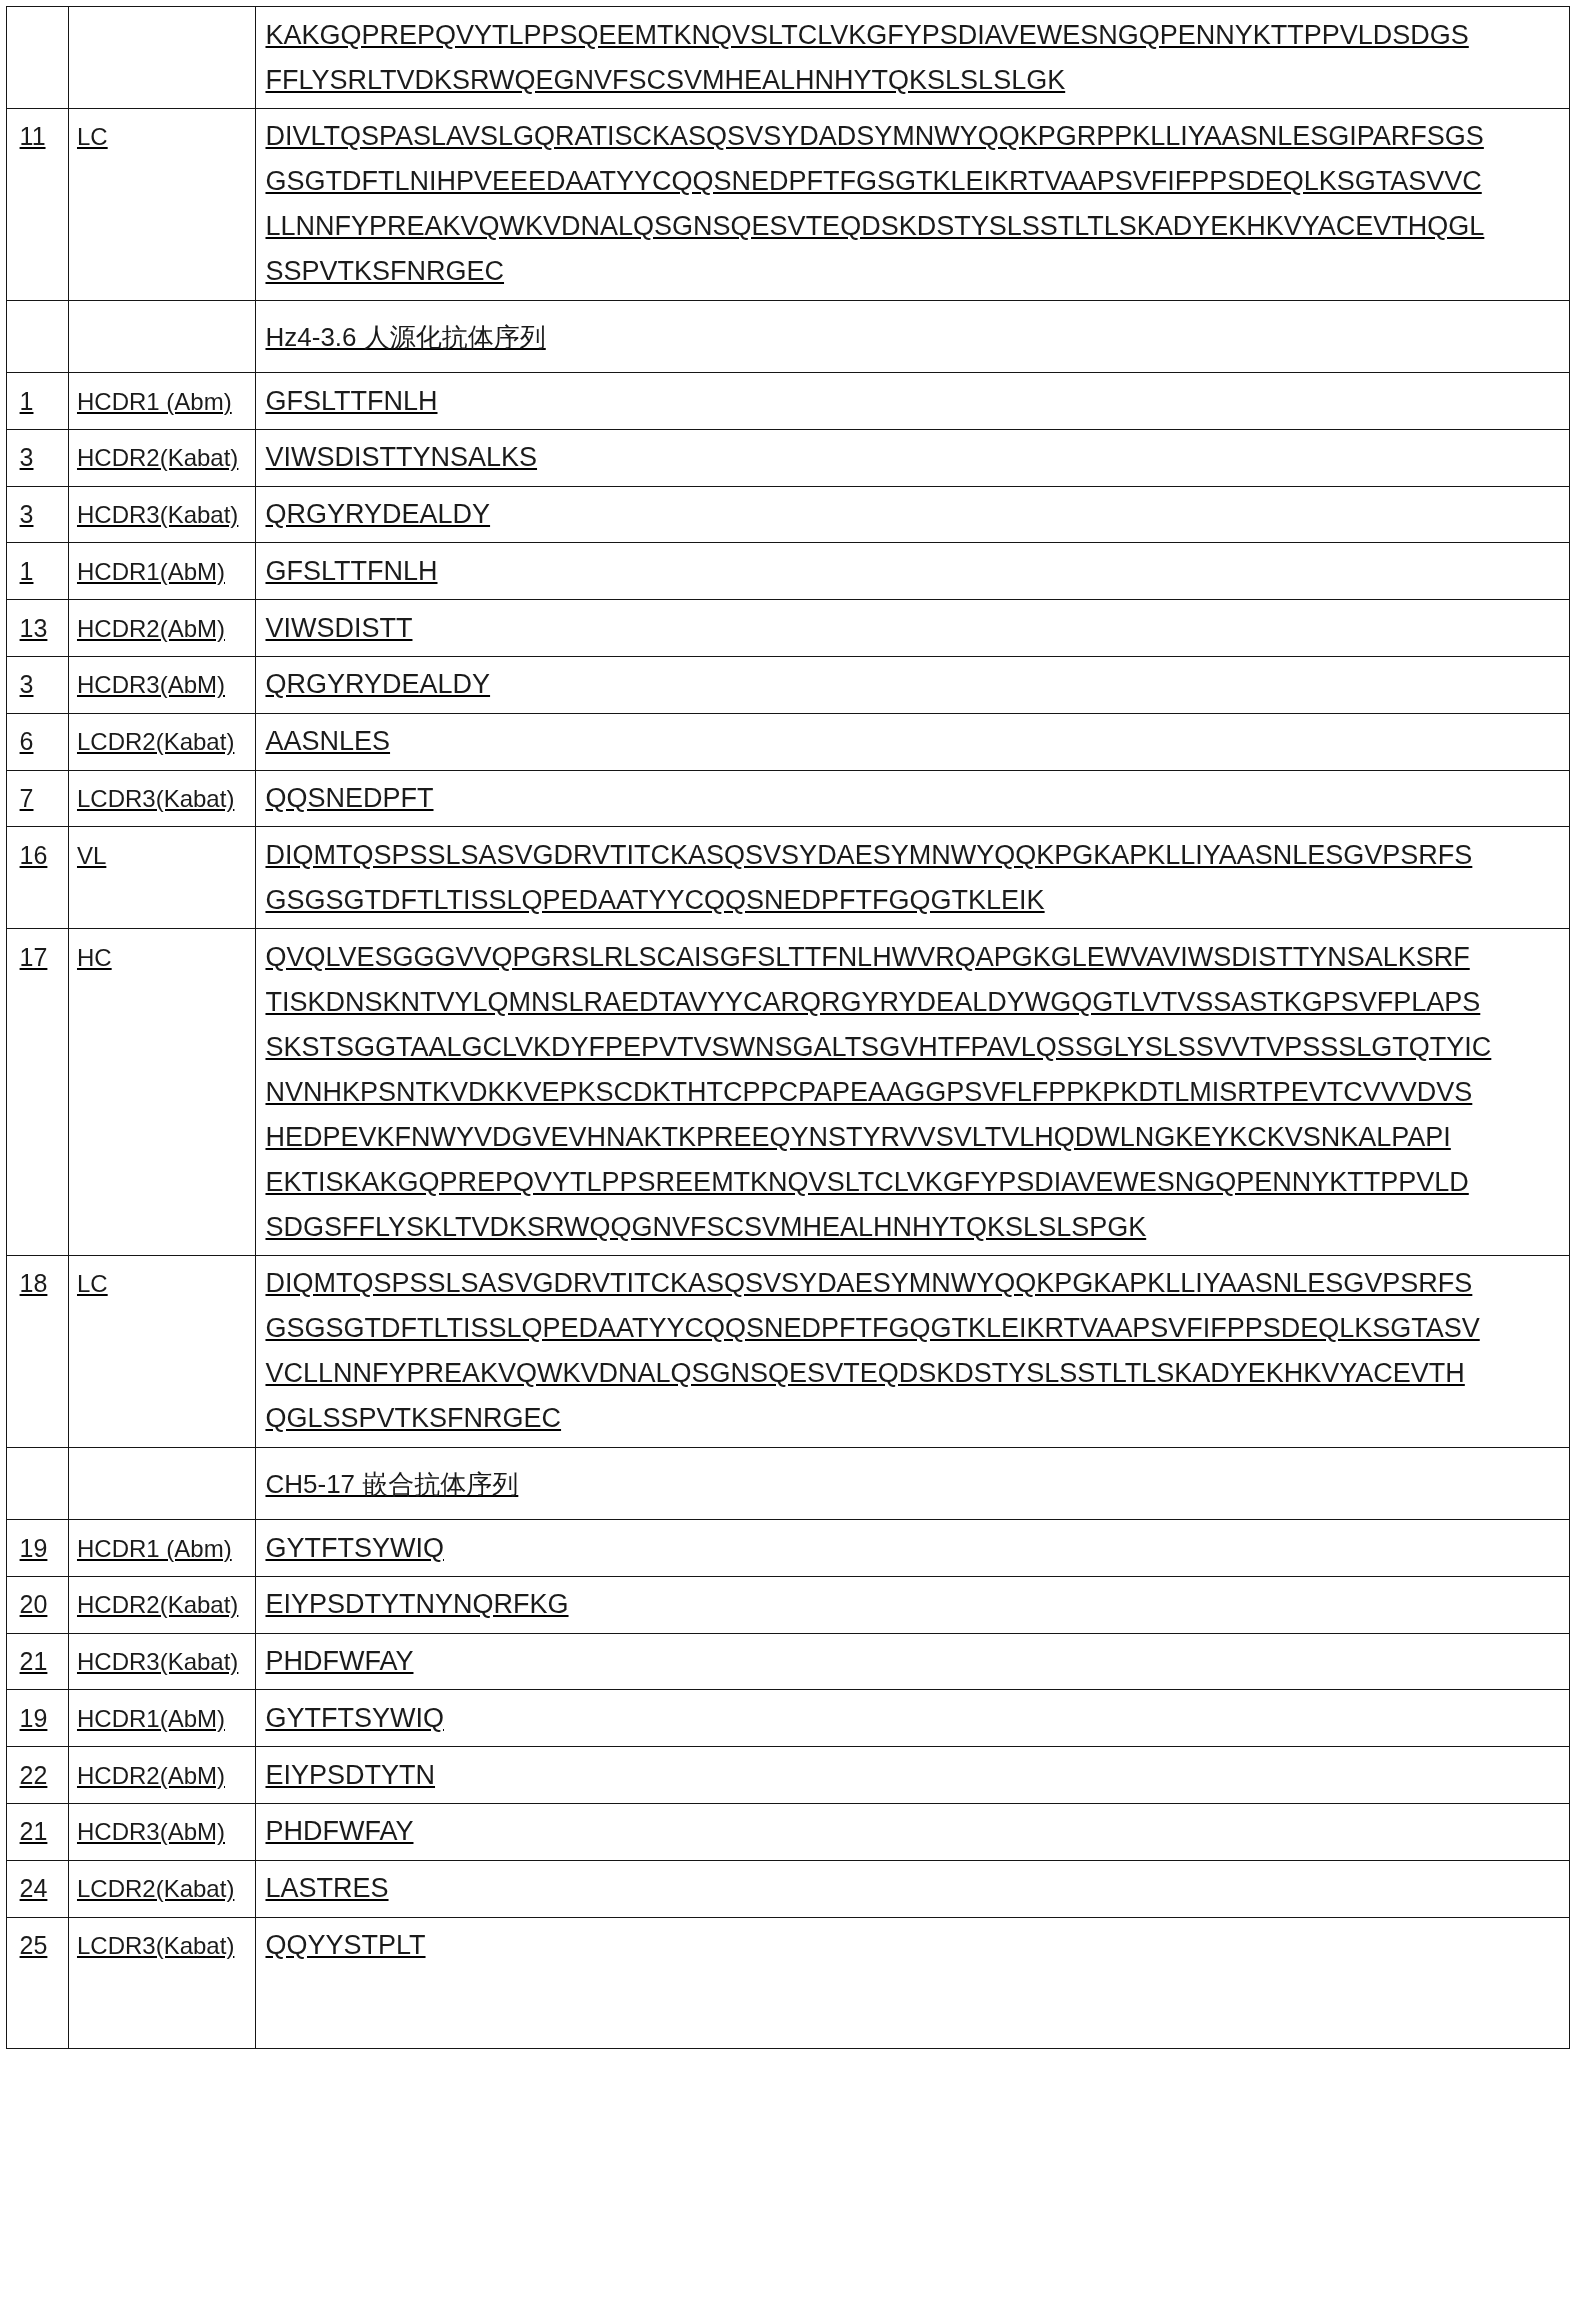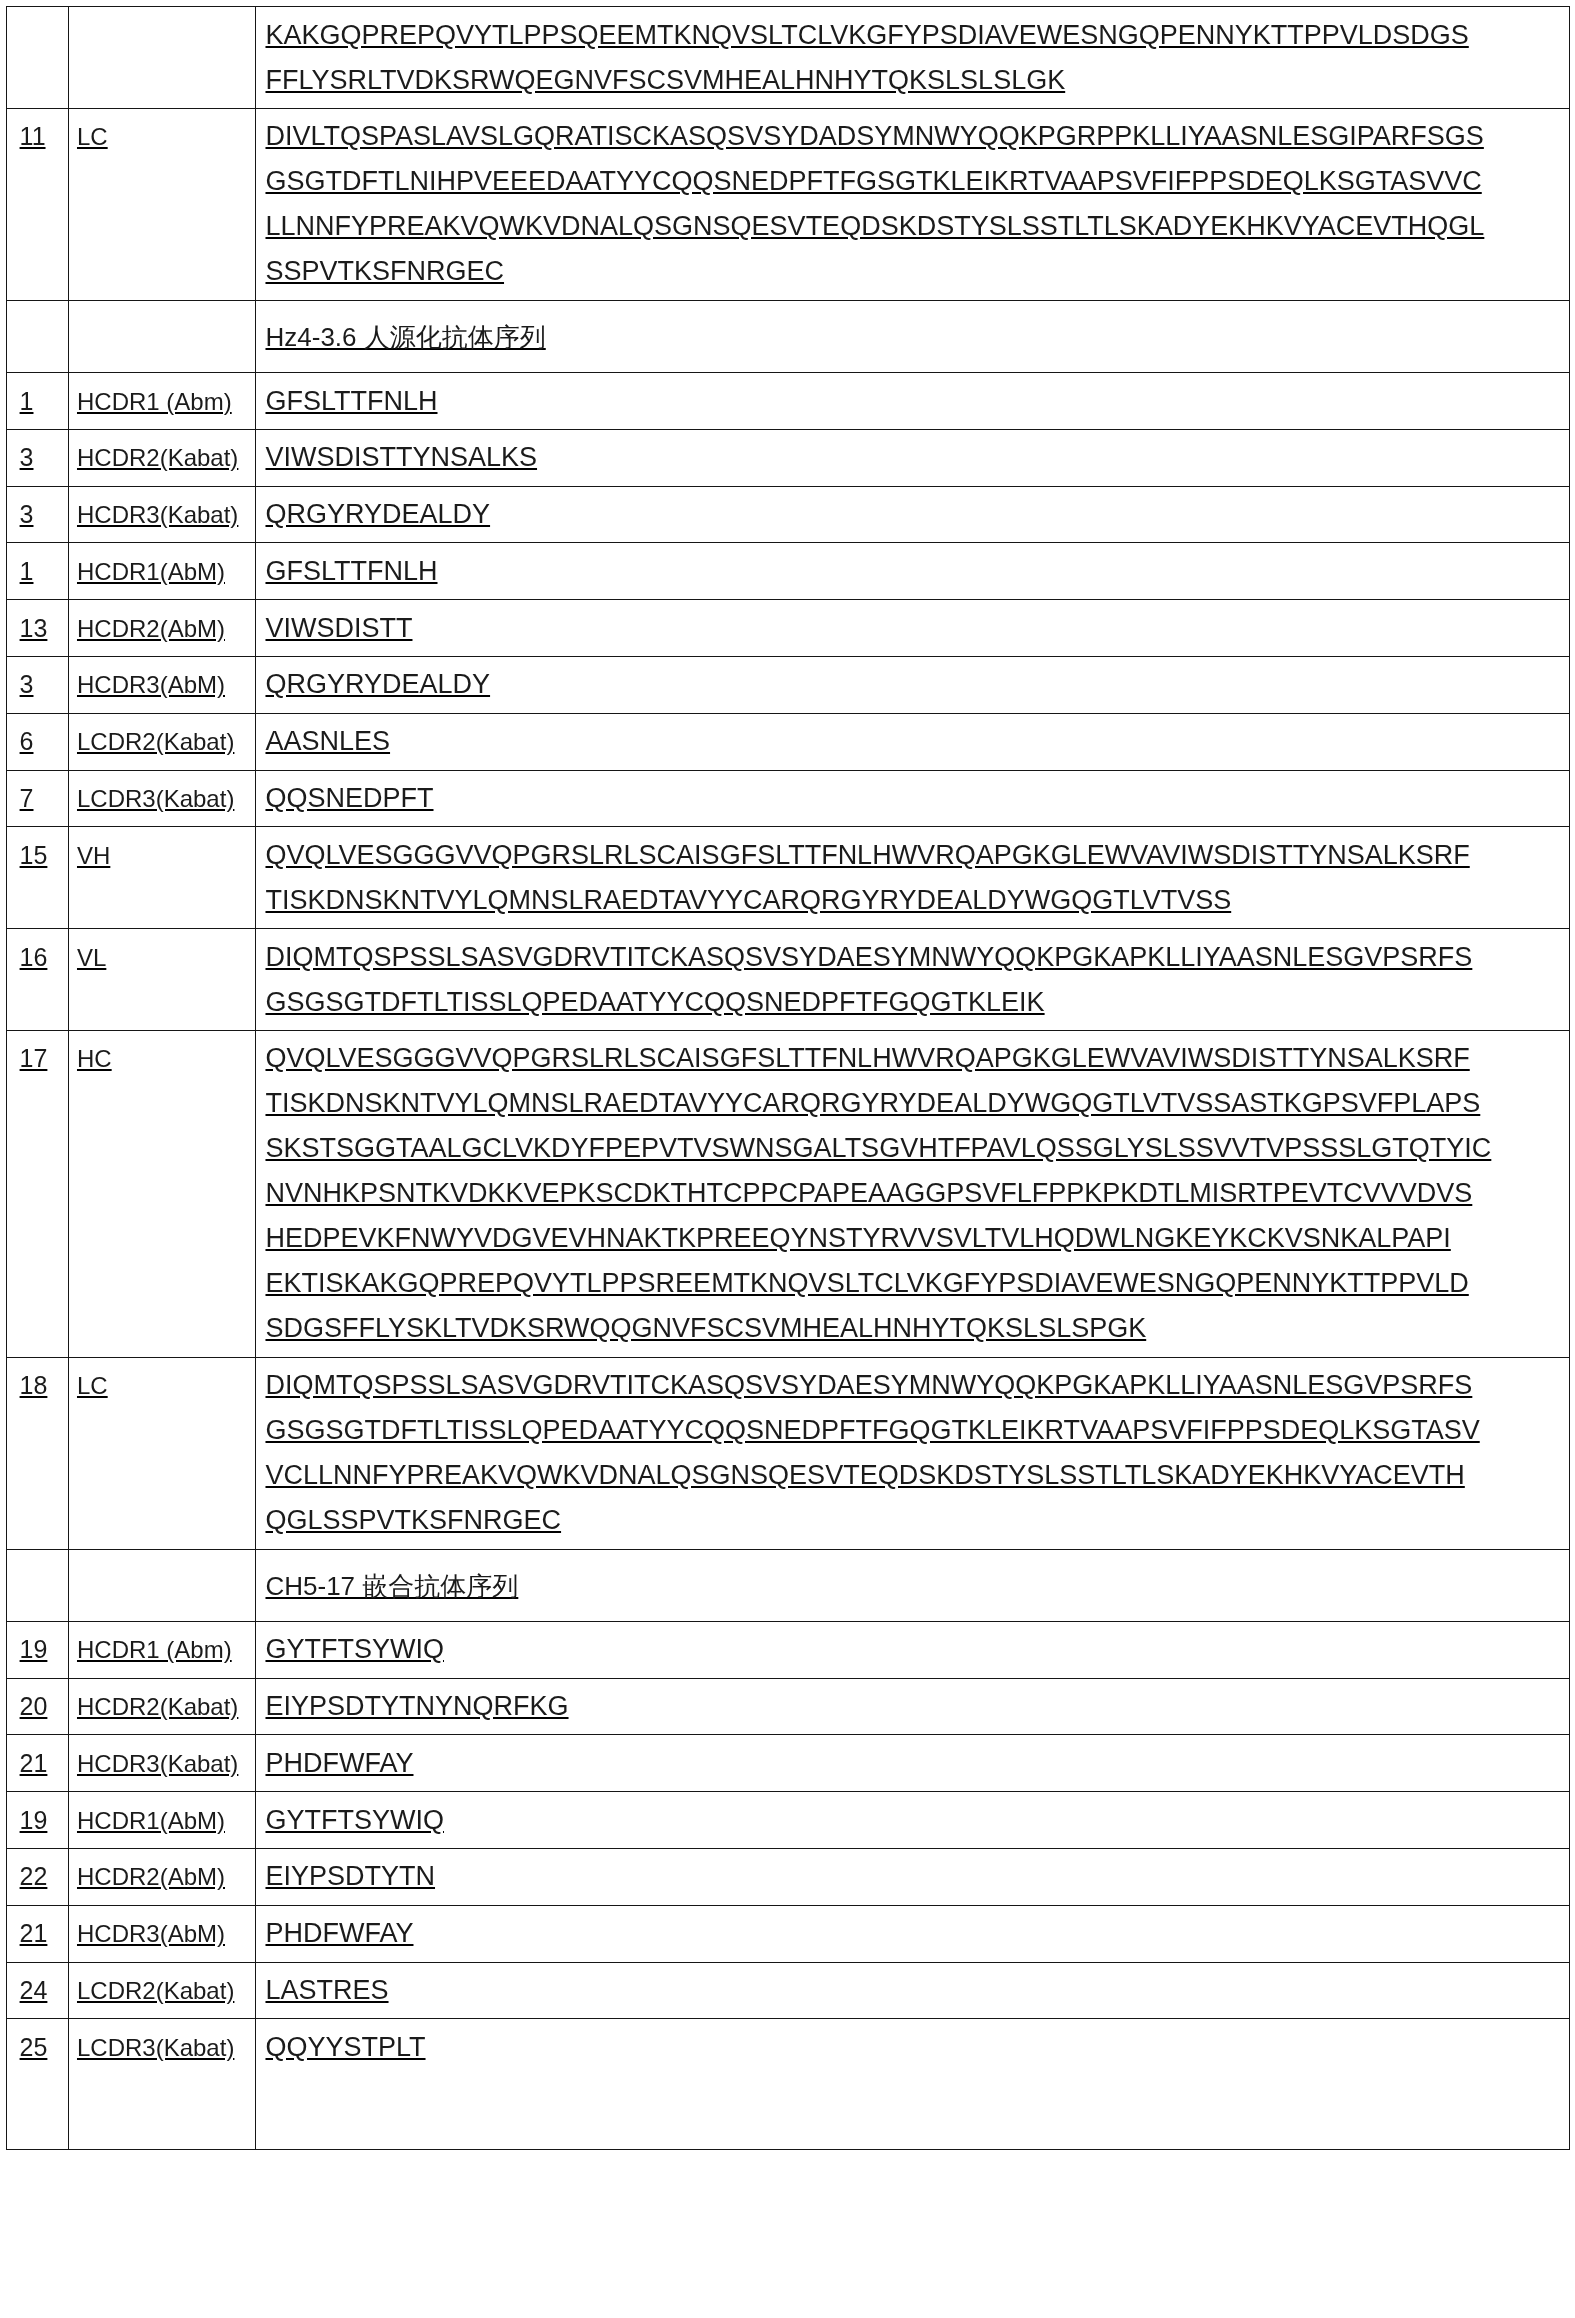--- a/index.html
+++ b/index.html
@@ -146,28 +146,20 @@
           </td>
         </tr>
         <tr class="sequence">
           <td class="num-cell">7</td>
           <td class="name-cell">LCDR3(Kabat)</td>
           <td class="seq-cell">
             <div class="seq-line">QQSNEDPFT</div>
           </td>
         </tr>
         <tr class="sequence">
-          <td class="num-cell">15</td>
-          <td class="name-cell">VH</td>
-          <td class="seq-cell">
-            <div class="seq-line">QVQLVESGGGVVQPGRSLRLSCAISGFSLTTFNLHWVRQAPGKGLEWVAVIWSDISTTYNSALKSRF</div>
-            <div class="seq-line">TISKDNSKNTVYLQMNSLRAEDTAVYYCARQRGYRYDEALDYWGQGTLVTVSS</div>
-          </td>
-        </tr>
-        <tr class="sequence">
           <td class="num-cell">16</td>
           <td class="name-cell">VL</td>
           <td class="seq-cell">
             <div class="seq-line">DIQMTQSPSSLSASVGDRVTITCKASQSVSYDAESYMNWYQQKPGKAPKLLIYAASNLESGVPSRFS</div>
             <div class="seq-line">GSGSGTDFTLTISSLQPEDAATYYCQQSNEDPFTFGQGTKLEIK</div>
           </td>
         </tr>
         <tr class="sequence">
           <td class="num-cell">17</td>
           <td class="name-cell">HC</td>

